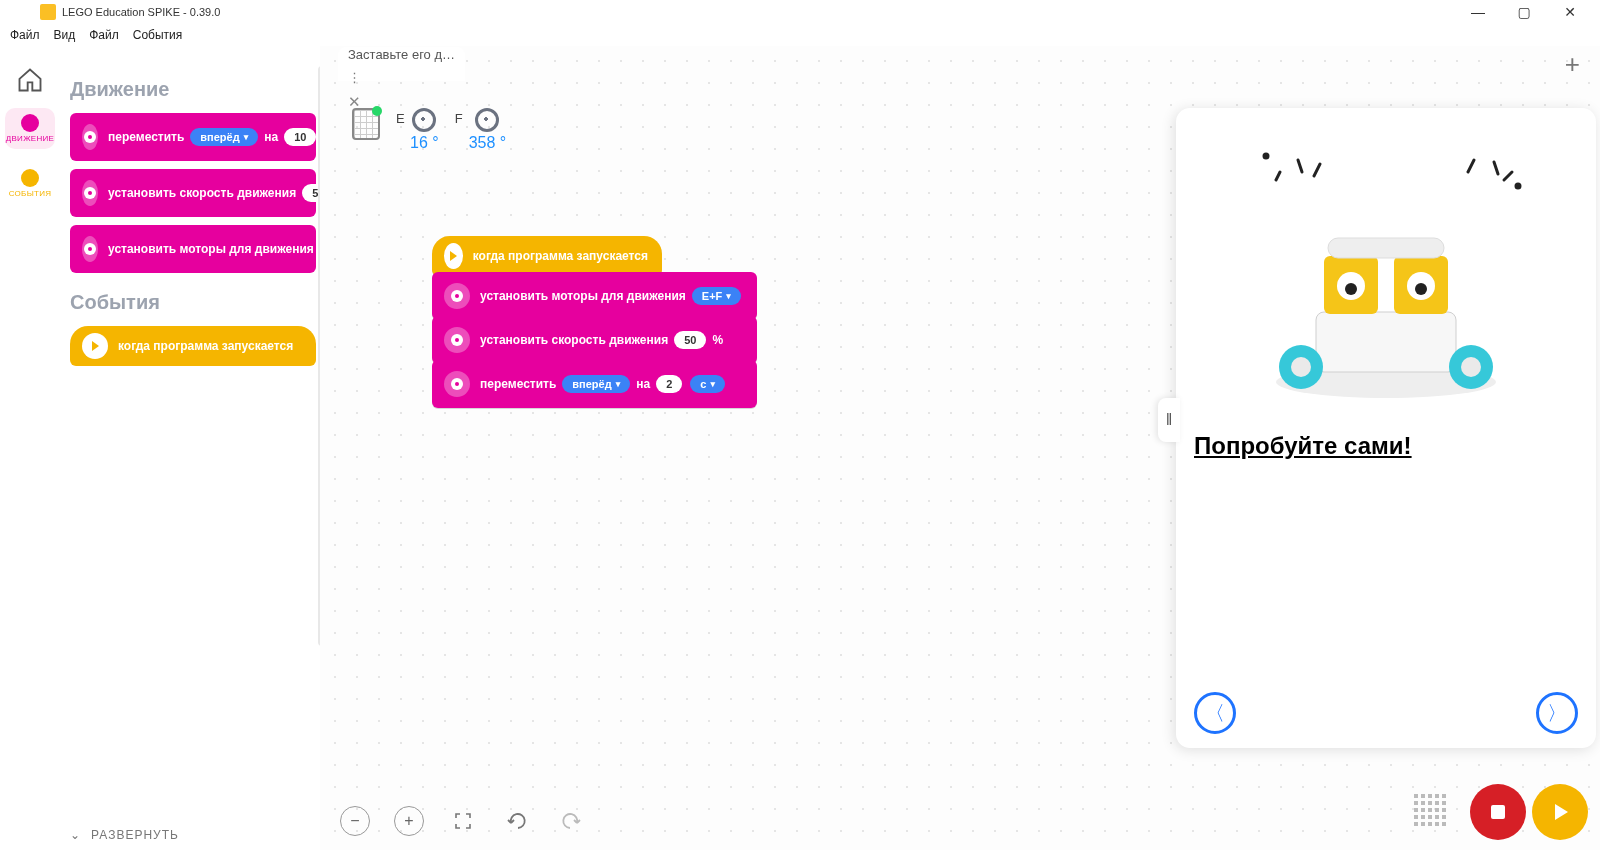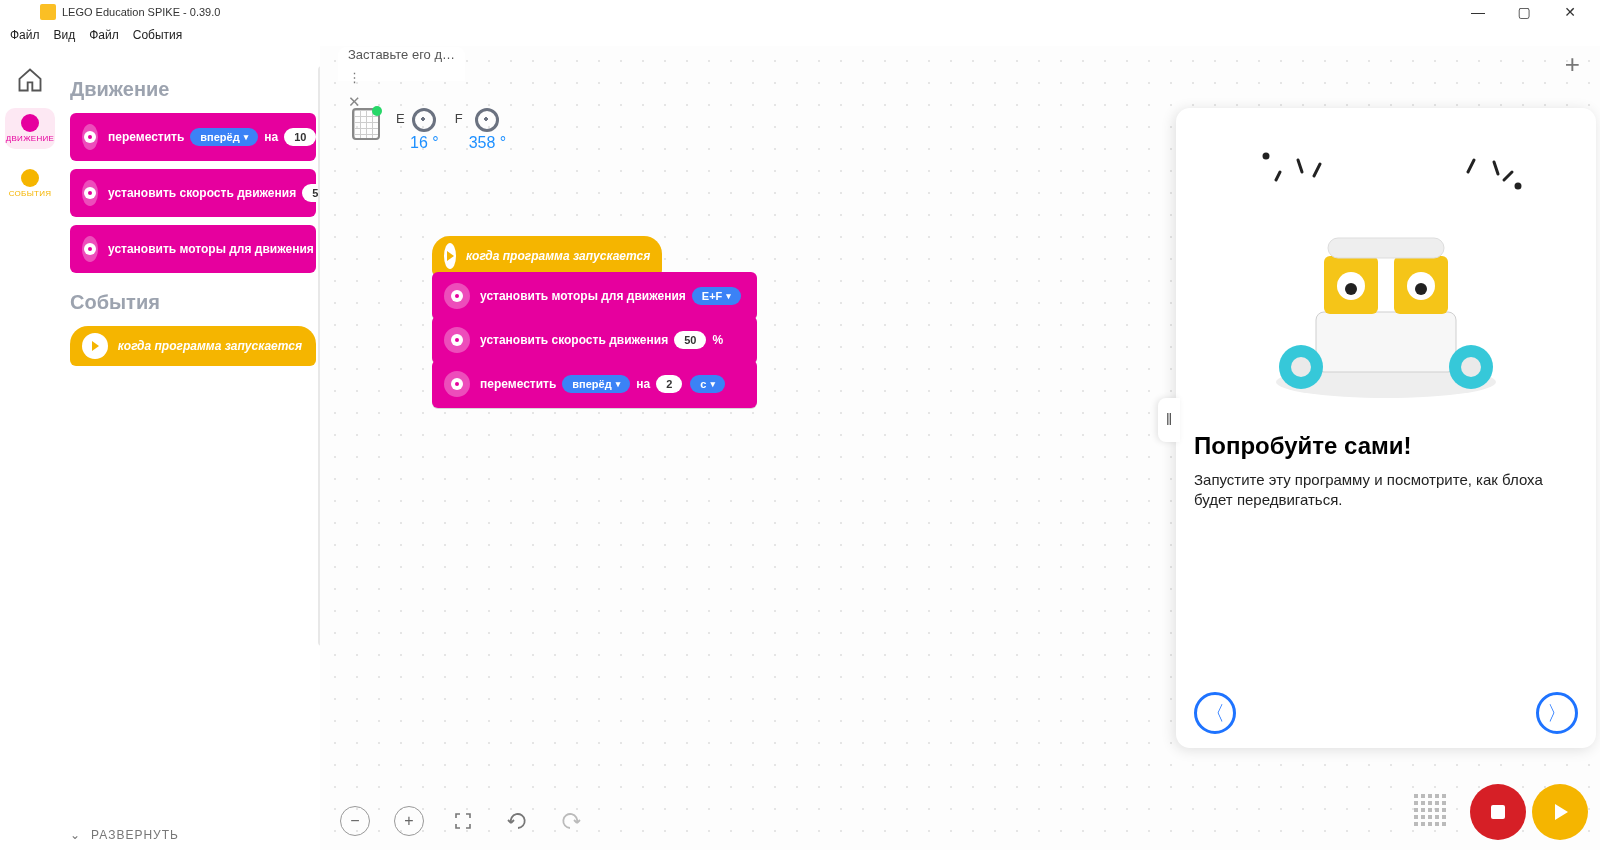--- a/index.html
+++ b/index.html
@@ -36,21 +36,21 @@
 
 .block { display:flex; align-items:center; height:48px; border-radius:6px 6px 6px 6px; padding:0 12px 0 4px; color:#fff; font-size:12px; font-weight:600; white-space:nowrap; position:relative; }
 .block.magenta { background:#e6009e; }
 .block.yellow { background:#f5b500; }
 .block .notch { width:26px; height:26px; border-radius:50%; background:rgba(255,255,255,0.3); display:flex; align-items:center; justify-content:center; margin:0 8px; }
 .block .notch.play { background:#fff; }
 .block .pill { background:#3b82f6; border-radius:12px; padding:3px 10px; margin:0 4px; display:inline-flex; align-items:center; gap:4px; font-size:11px; }
 .block .pill.drop::after { content:"▾"; font-size:9px; }
 .block .pill-white { background:#fff; color:#333; border-radius:12px; padding:3px 10px; margin:0 4px; font-size:11px; font-weight:700; }
 .block .txt { margin:0 2px; }
-.hat-block { border-radius: 18px 18px 6px 6px; height:40px;font-style:italic; }
+.hat-block { border-radius: 18px 18px 6px 6px; height:40px; }
 
 
 .canvas-area { flex:1; background:#fdfdfd; position:relative; background-image:radial-gradient(#e5e5e5 1px, transparent 1px); background-size:22px 22px; background-position: 4px 4px; }
 .tabbar { position:absolute; top:-2px; left:18px; right:0; height:40px; display:flex; align-items:center; }
 .tab { display:flex; align-items:flex-start; gap:8px; background:#fff; height:34px; padding:0 10px; border-radius:8px 8px 0 0; font-size:13px; color:#555;flex-direction:column; }
 .tab .dots { letter-spacing:2px; color:#777; }
 .tab .close { color:#888; font-size:15px;}
 .tabbar .add { margin-left:auto; font-size:26px; color:#777; padding-right:20px; }
 
 .hub-row { position:absolute; top:62px; left:32px; display:flex; align-items:flex-start; gap:30px; }
@@ -64,21 +64,21 @@
 .port { position:relative; }
 
 .stack { position:absolute; top:190px; left:112px; }
 .stack .block { box-shadow: 0 1px 0 rgba(0,0,0,0.15); }
 .stack .row { margin-top:-4px; }
 
 
 .panel { position:absolute; top:62px; right:4px; width:420px; height:640px; background:#fff; border-radius:14px; box-shadow: -2px 2px 14px rgba(0,0,0,0.12); padding:14px 18px 18px 18px; }
 .panel .collapse { position:absolute; left:-18px; top:290px; width:22px; height:44px; background:#fff; border-radius:8px 0 0 8px; box-shadow:-2px 0 6px rgba(0,0,0,0.1); display:flex; align-items:center; justify-content:center; font-size:16px; color:#555;}
 .panel .robot { width:100%; height:300px; display:flex; align-items:center; justify-content:center; }
-.panel h1 { font-size:24px; font-weight:700; margin:10px 0 10px 0; }
+.panel h1 { font-size:24px; font-weight:700; margin:10px 0 10px 0;text-decoration:underline; }
 .panel p { font-size:15px; color:#222; line-height:1.35; margin-bottom:14px; }
 .panel .nav { position:absolute; bottom:14px; left:18px; right:18px; display:flex; justify-content:space-between; }
 .panel .nav button { width:42px; height:42px; border-radius:50%; border:3px solid #1e73ff; background:#fff; color:#1e73ff; font-size:20px; display:flex; align-items:center; justify-content:center; cursor:pointer;}
 
 
 .canvas-controls { position:absolute; bottom:14px; left:20px; display:flex; gap:24px; align-items:center; }
 .cc-btn { width:30px; height:30px; border-radius:50%; border:1.5px solid #999; display:flex; align-items:center; justify-content:center; font-size:16px; color:#666; }
 .cc-plain { width:30px; height:30px; display:flex; align-items:center; justify-content:center; font-size:18px; color:#777; }
 
 .run-controls { position:absolute; bottom:10px; right:12px; display:flex; gap:6px; align-items:center; }
@@ -290,21 +290,20 @@
               <line x1="84" y1="22" x2="78" y2="34"></line>
             <line x1="238" y1="18" x2="232" y2="30"></line>
               <line x1="258" y1="20" x2="262" y2="32"></line>
               <line x1="276" y1="30" x2="268" y2="38"></line>
             <circle cx="30" cy="14" r="2" fill="#222"></circle>
               <circle cx="282" cy="44" r="2" fill="#222"></circle>
           </g>
         </svg>
       </div>
       <h1>Попробуйте сами!</h1>
-      <p>Запустите эту программу и посмотрите, как блоха будет передвигаться.</p>
       <div class="nav">
         <button>〈</button>
         <button>〉</button>
       </div>
     </div>
 
     <div class="canvas-controls">
       <div class="cc-btn">−</div>
       <div class="cc-btn">+</div>
       <div class="cc-plain">

